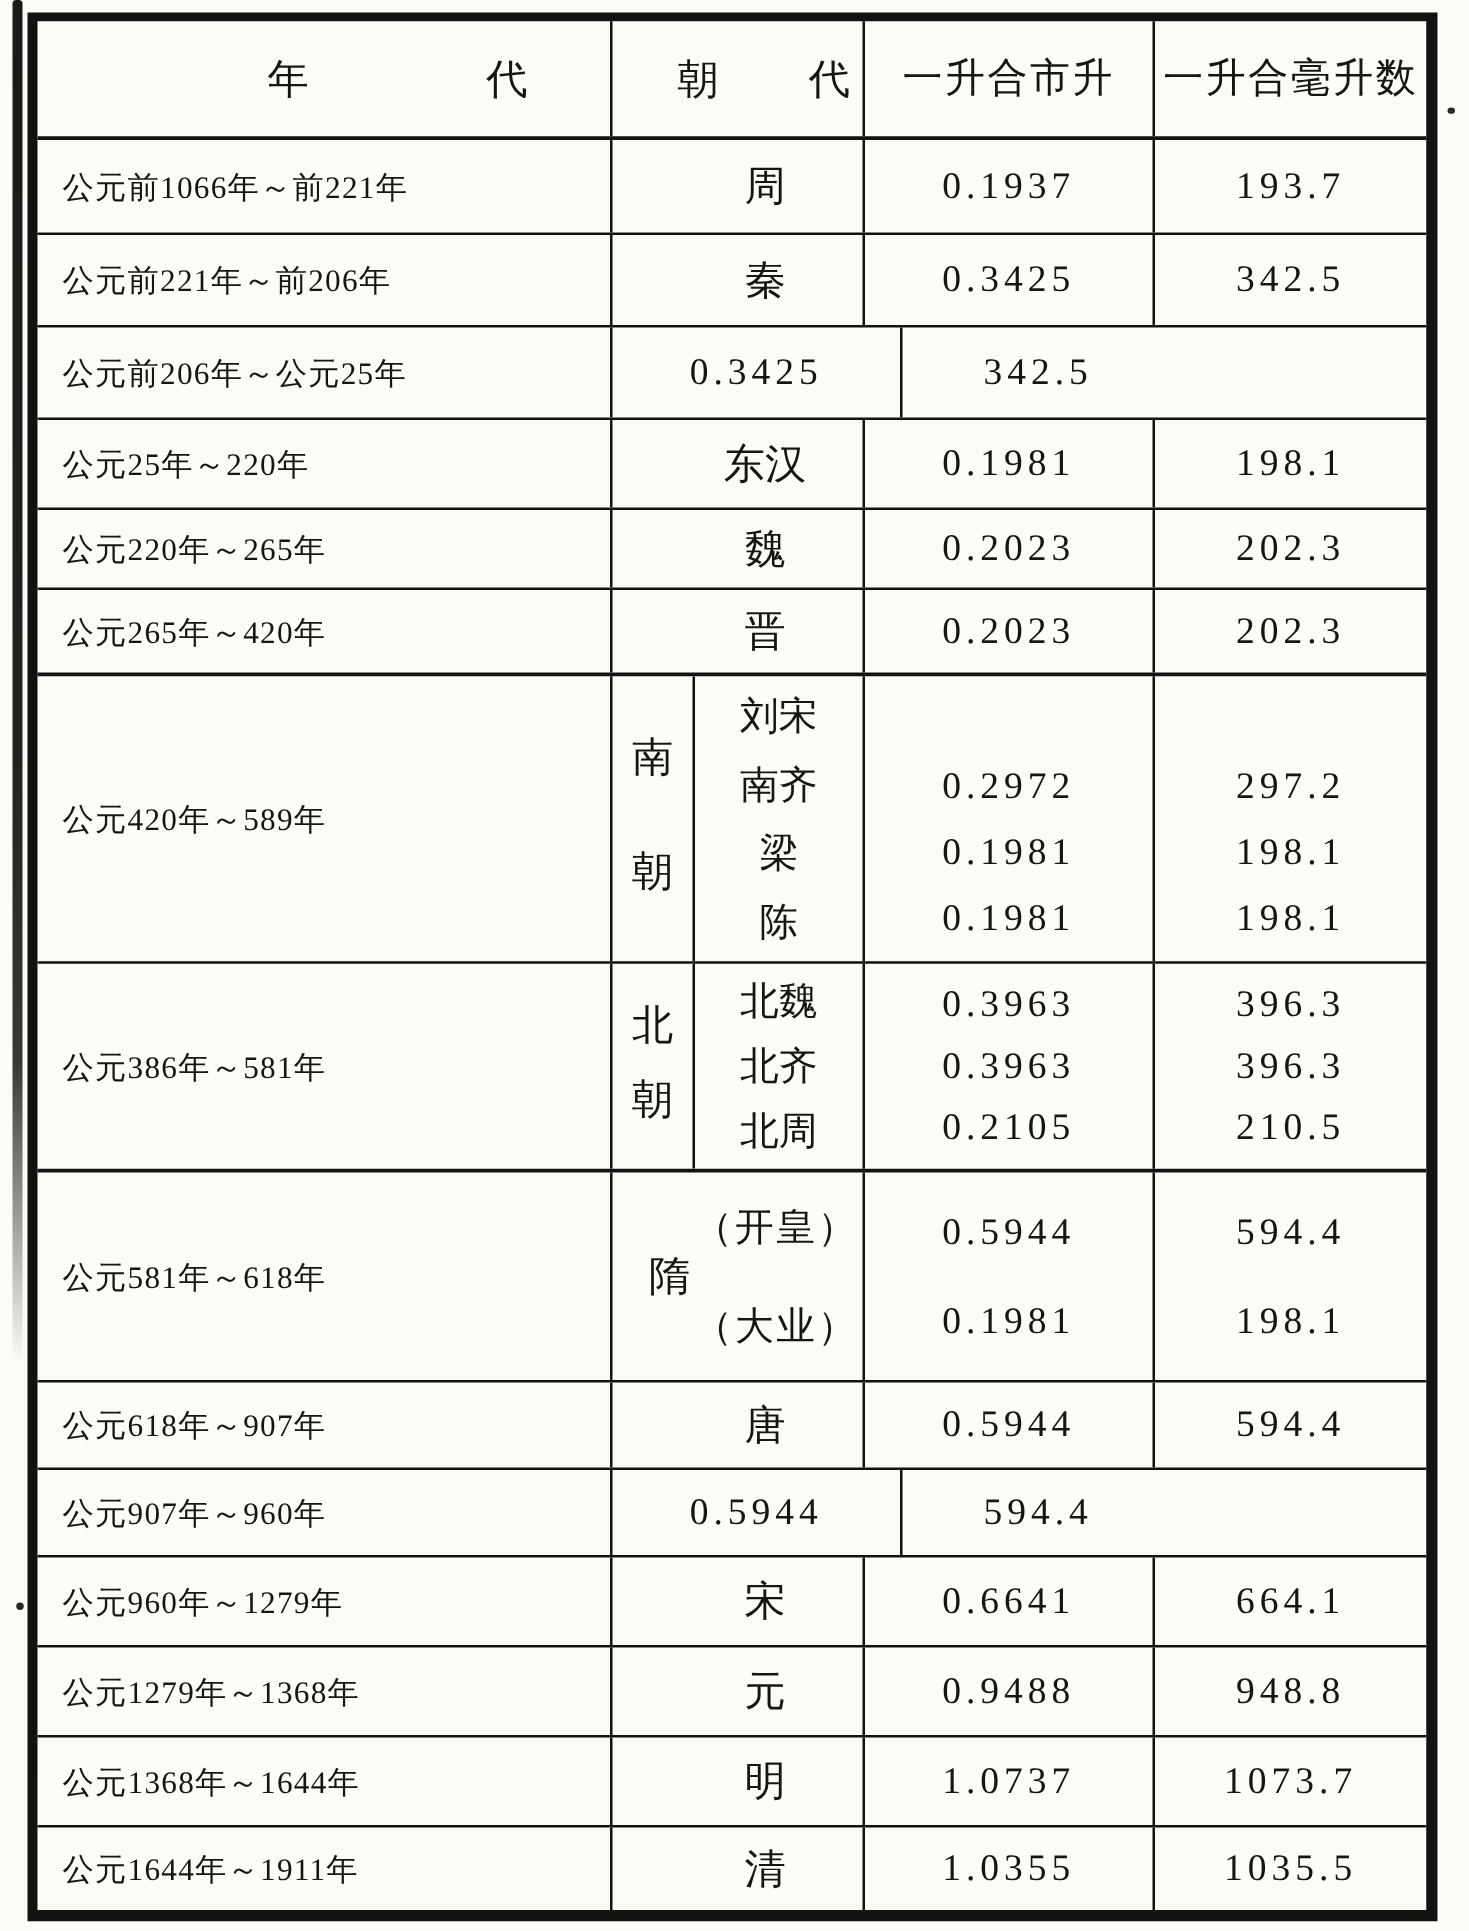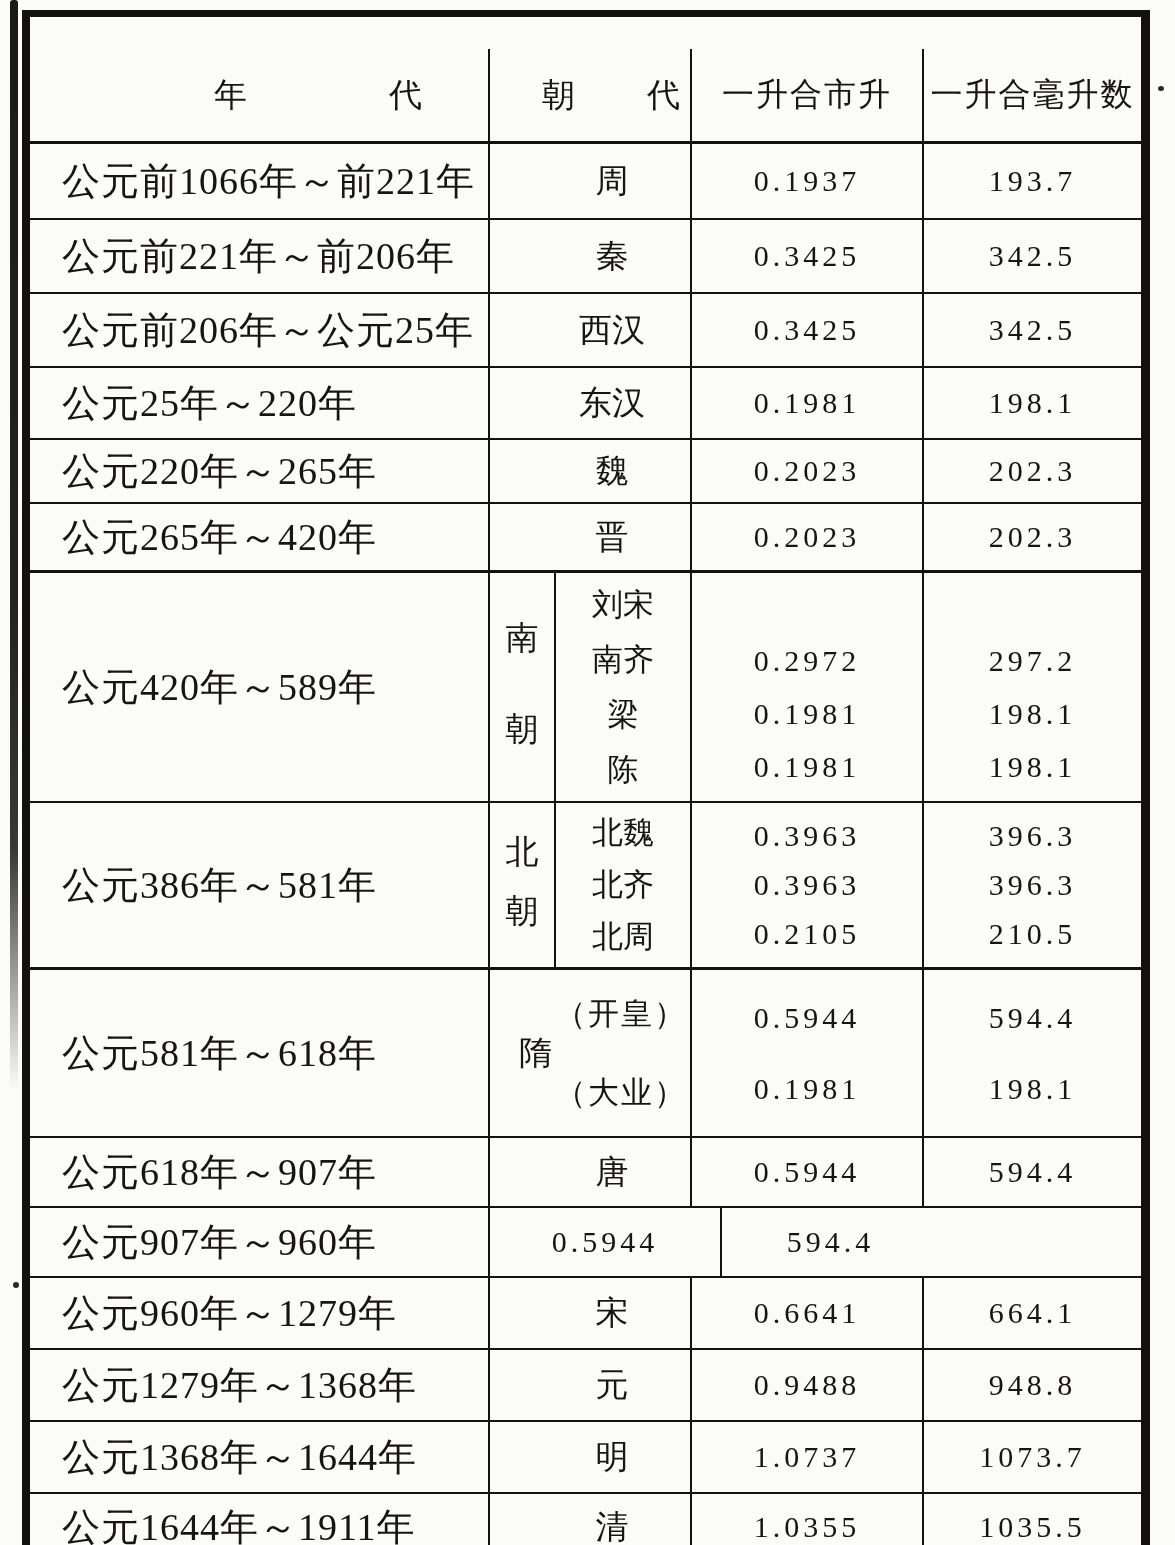--- a/index.html
+++ b/index.html
@@ -42,32 +42,32 @@
     border-style:solid;
     border-color:var(--line);
     border-width:7px 9px 9px 8px;
     box-sizing:content-box;
   }
   .row{
     display:flex;
     border-top:2px solid var(--line);
     box-sizing:content-box;
   }
-  .row.first{border-top:none;margin-top:32px;}
+  .row.first{border-top:none;}
   .row.heavy{border-top:3px solid var(--line);}
   .cell{
     box-sizing:border-box;
     display:flex;
     align-items:center;
     overflow:hidden;
   }
   .era-col{
     width:458px;
-    padding-left:32px;
-    font-size:38px;
+    padding-left:20px;
+    font-size:25px;
     letter-spacing:1px;
     justify-content:flex-start;
   }
   .dyn-col{
     width:202px;
     border-left:2px solid var(--line);
     justify-content:center;
     font-size:33px;
     padding-left:44px;
   }
@@ -145,21 +145,20 @@
 
     <div class="row" style="height:72px">
       <div class="cell era-col">公元前221年～前206年</div>
       <div class="cell dyn-col">秦</div>
       <div class="cell sheng-col">0.3425</div>
       <div class="cell ml-col">342.5</div>
     </div>
 
     <div class="row" style="height:72px">
       <div class="cell era-col">公元前206年～公元25年</div>
-      <div class="cell dyn-col">西汉</div>
       <div class="cell sheng-col">0.3425</div>
       <div class="cell ml-col">342.5</div>
     </div>
 
     <div class="row" style="height:70px">
       <div class="cell era-col">公元25年～220年</div>
       <div class="cell dyn-col">东汉</div>
       <div class="cell sheng-col">0.1981</div>
       <div class="cell ml-col">198.1</div>
     </div>

